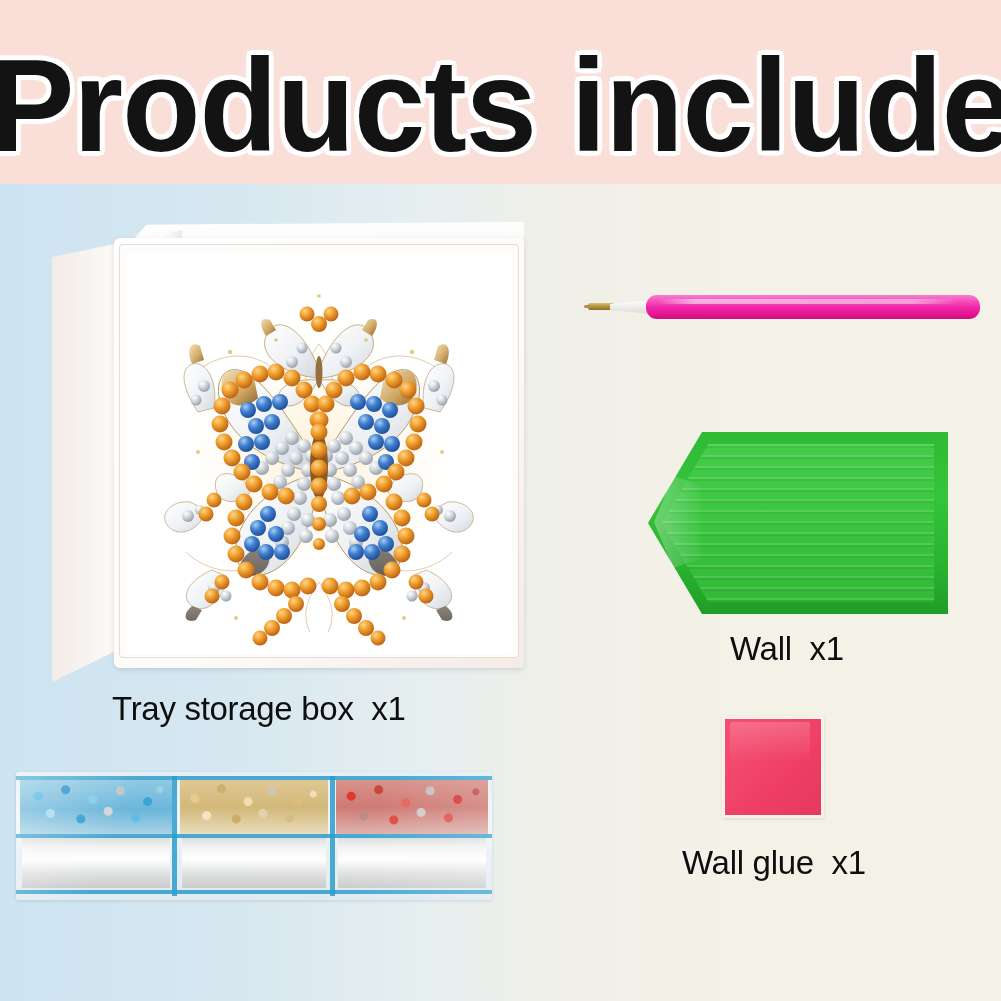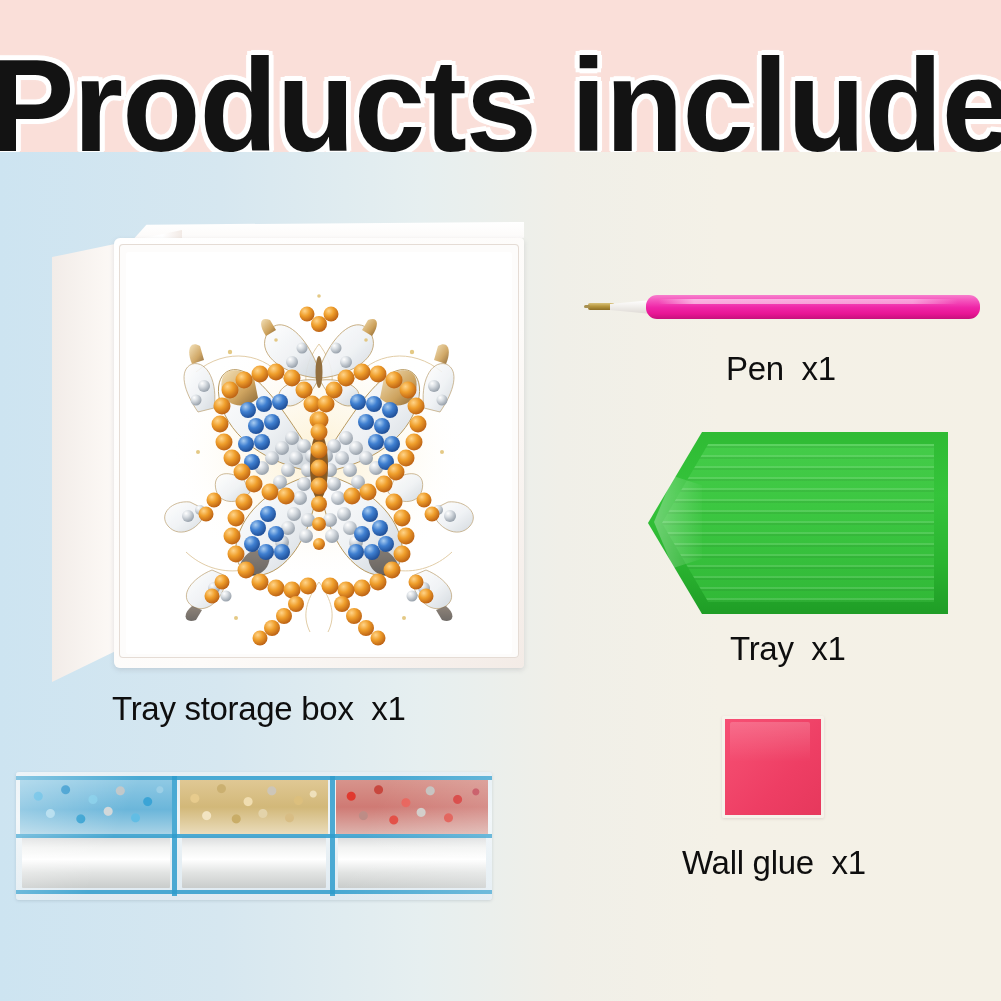--- a/index.html
+++ b/index.html
@@ -24,21 +24,21 @@
        #f0efe8 56%,
        #f4f1e7 72%,
        #f4f1e6 100%);
   }
 
   
   #header-band {
     position: absolute;
     left: 0; top: 0;
     width: 1001px;
-    height: 152px;
+    height: 184px;
     background: #fadfd9;
     overflow: hidden;
   }
   #page-title {
     position: absolute;
     left: 0; top: 0;
     width: 1001px;
     height: 212px;
     display: flex;
     align-items: center;
@@ -645,28 +645,27 @@
     <div class="bag-seam" style="left:314px; top:4px; width:5px; height:120px;"></div>
     <div id="bag-sheen"></div>
   </div>
 
   <div id="pen-wrap">
     <div id="pen-tip-metal"></div>
     <div id="pen-ferrule"></div>
     <div id="pen-body"></div>
     <div id="pen-gloss"></div>
   </div>
-  <div class="caption" style="left:726px; top:350px;">Pen  x1</div>
 
   <div id="tray-wrap">
     <div id="tray-body"></div>
     <div id="tray-inner"></div>
     <div id="tray-point-shine"></div>
   </div>
-  <div class="caption" style="left:730px; top:630px;">Tray  x1</div>
+  <div class="caption" style="left:730px; top:630px;">Wall  x1</div>
 
   <div id="clay-wrap">
     <div id="clay-sheet"></div>
     <div id="clay-gloss"></div>
   </div>
   <div class="caption" style="left:682px; top:844px;">Wall glue  x1</div>
 
 </div>
 
 </body></html>

